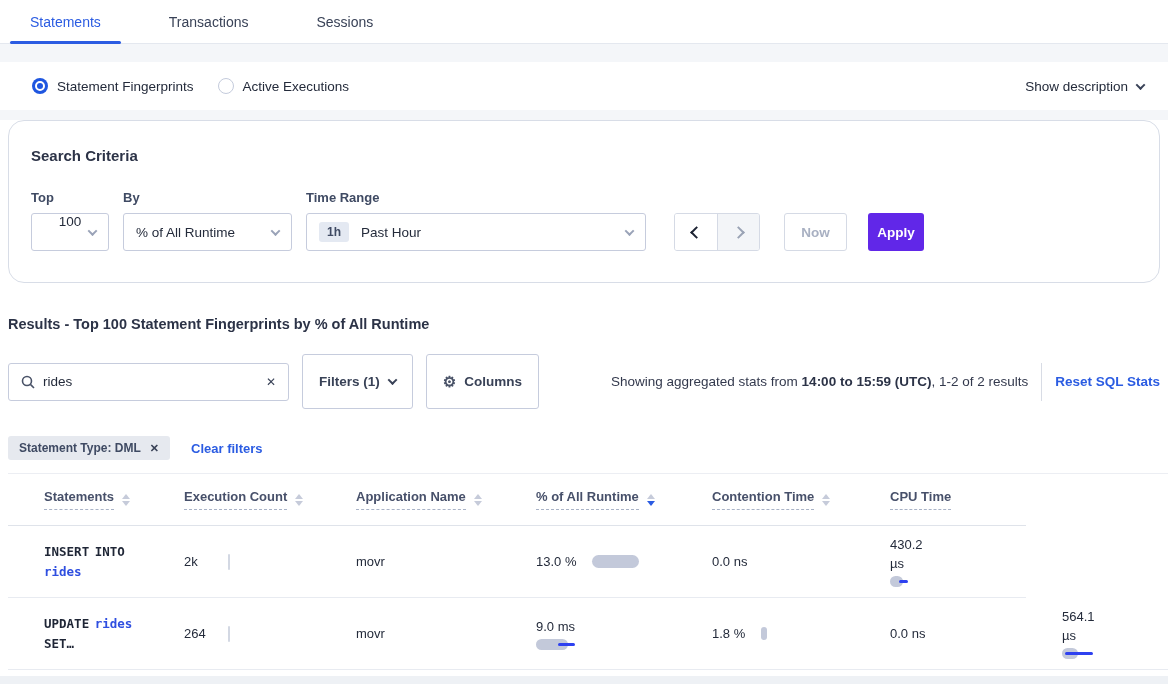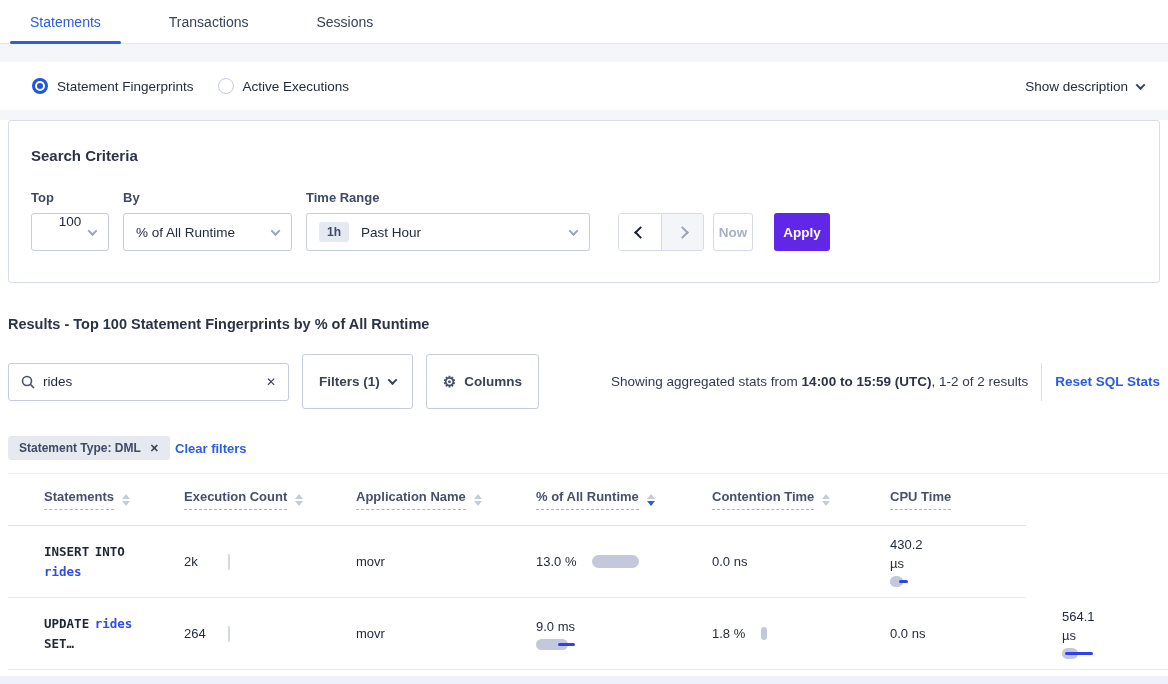--- a/index.html
+++ b/index.html
@@ -20,57 +20,57 @@
   .radio-opt { display:flex; align-items:center; margin-right:24px; cursor:pointer; font-size:13.5px; color:#242b3b; }
   .radio-dot { width:16px; height:16px; border-radius:50%; margin-right:9px; position:relative; flex:none; }
   .radio-dot.sel { background:#1f56e0; }
   .radio-dot.sel::after { content:""; position:absolute; inset:3px; border:2px solid #fff; border-radius:50%; }
   .radio-dot.unsel { background:#fff; border:1px solid #c4cbdc; }
   .show-desc { margin-left:auto; display:flex; align-items:center; font-size:13.5px; color:#242b3b; cursor:pointer; }
 
   .chev { width:7px; height:7px; border-right:2px solid #394257; border-bottom:2px solid #394257; transform:rotate(45deg) translate(-1px,-1px); display:inline-block; margin-left:9px; }
 
   
-  .criteria { margin:0 8px; background:#fff; border:1px solid #d8dde7; border-radius:3px; height:163px; padding:26px 22px; }
+  .criteria { margin:0 8px; background:#fff; border:1px solid #d8dde7; border-radius:16px; height:163px; padding:26px 22px; }
   .criteria-title { font-size:15px; font-weight:700; color:#2c3347; margin-bottom:26px; }
   .crit-row { display:flex; align-items:flex-end; }
   .crit-field { margin-right:14px; }
   .crit-label { font-size:13px; font-weight:700; color:#3f4a63; margin-bottom:8px; }
   .select { height:38px; border:1px solid #c6ccdd; border-radius:3px; background:#fff; display:flex; align-items:center; padding:0 12px; font-size:13.5px; color:#242b3b; cursor:pointer; }
   .select .chev { margin-left:auto; border-color:#9aa3b8; }
-  .sel-top { width:78px;flex-direction:column; } .sel-by { width:169px; } .sel-time { width:284px; }
+  .sel-top { width:78px;flex-direction:column; } .sel-by { width:169px; } .sel-time { width:340px; }
   .badge-1h { background:#e4e9f2; border-radius:3px; padding:3px 8px; font-size:12px; font-weight:700; color:#3f4a63; margin-right:12px; }
   .arrow-group { display:flex; margin-left:14px; border:1px solid #d5dae5; border-radius:3px; overflow:hidden; height:38px; }
   .arrow-btn { width:42px; display:flex; align-items:center; justify-content:center; background:#fff; cursor:pointer; }
   .arrow-btn + .arrow-btn { border-left:1px solid #d5dae5; background:#f3f5f8; cursor:default; }
   .arr { width:9px; height:9px; border-right:2.5px solid #1c2232; border-bottom:2.5px solid #1c2232; }
   .arr.left { transform:rotate(135deg); }
   .arr.right { transform:rotate(-45deg); border-color:#9aa3b5; }
-  .now-btn { margin-left:9px; height:38px; width:40px; border:1px solid #d5dae5; border-radius:3px; background:#fff; color:#a8b0c2; font-size:13.5px; font-weight:700; display:flex; align-items:center; justify-content:center; cursor:default; }
+  .now-btn { margin-left:24px; height:38px; width:63px; border:1px solid #d5dae5; border-radius:3px; background:#fff; color:#a8b0c2; font-size:13.5px; font-weight:700; display:flex; align-items:center; justify-content:center; cursor:default; }
   .apply-btn { margin-left:21px; height:38px; width:56px; border:none; border-radius:3px; background:#6127e8; color:#fff; font-size:13.5px; font-weight:700; display:flex; align-items:center; justify-content:center; cursor:pointer; }
 
   
   .results { padding:0 8px; }
   .results-heading { margin-top:33px; font-size:14.5px; font-weight:700; color:#2c3347; }
   .ctrl-row { margin-top:22px; display:flex; align-items:center; }
   .search-box { width:281px; height:38px; border:1px solid #c6ccdd; border-radius:3px; display:flex; align-items:center; padding:0 12px; background:#fff; }
   .search-box input { border:none; outline:none; flex:1; font-size:13.5px; color:#242b3b; font-family:"Liberation Sans",sans-serif; margin:0 8px; min-width:0; }
   .xicon { font-size:12px; color:#394257; cursor:pointer; font-style:normal; }
   .btn-light { height:55px; border:1px solid #c6ccdd; border-radius:3px; background:#fff; display:flex; align-items:center; padding:0 16px; font-size:13.5px; font-weight:700; color:#394257; margin-left:13px; cursor:pointer; }
   .btn-light .chev { border-color:#394257; }
   .gear { font-size:15px; margin-right:8px; color:#4a5368; }
   .stats-text { margin-left:auto; font-size:13.5px; color:#33394d; white-space:nowrap; }
   .stats-text b { color:#2c3347; }
   .vdivider { width:1px; height:38px; background:#d8dce5; margin:0 13px; }
   .reset-link { font-size:13.5px; font-weight:600; color:#2b5ce2; white-space:nowrap; cursor:pointer; }
 
   .pill-row { margin-top:27px; display:flex; align-items:center; }
   .pill { background:#e6e9ef; border-radius:3px; padding:5px 11px; font-size:12px; font-weight:700; color:#3f4a63; display:flex; align-items:center;text-align:right; }
   .pill .xicon { margin-left:9px; font-size:11px; }
-  .clear-filters { margin-left:5px; font-size:13px; font-weight:700; color:#2b5ce2; cursor:pointer; }
+  .clear-filters { margin-left:21px; font-size:13px; font-weight:700; color:#2b5ce2; cursor:pointer; }
 
   
   .table-wrap { margin:13px 0 0 8px; overflow:hidden; border-top:1px solid #eceef3; }
   .tgrid { display:grid; grid-template-columns:140px 172px 180px 176px 178px 172px 188px; width:1206px; }
   .th { height:52px; display:flex; align-items:center; justify-content:space-between; padding:0 26px 0 36px; border-bottom:1px solid #dfe3ea; }
   .th-label { font-size:13px; font-weight:700; color:#47506a; border-bottom:1px dashed #a9b3c7; padding-bottom:5px; white-space:nowrap; }
   .sort { display:flex; flex-direction:column; align-items:center; cursor:pointer; margin-left:8px; }
   .tri { width:0; height:0; border-left:4px solid transparent; border-right:4px solid transparent; }
   .tri-up { border-bottom:5px solid #c6cbda; margin-bottom:2px; }
   .tri-down { border-top:5px solid #c6cbda; }

